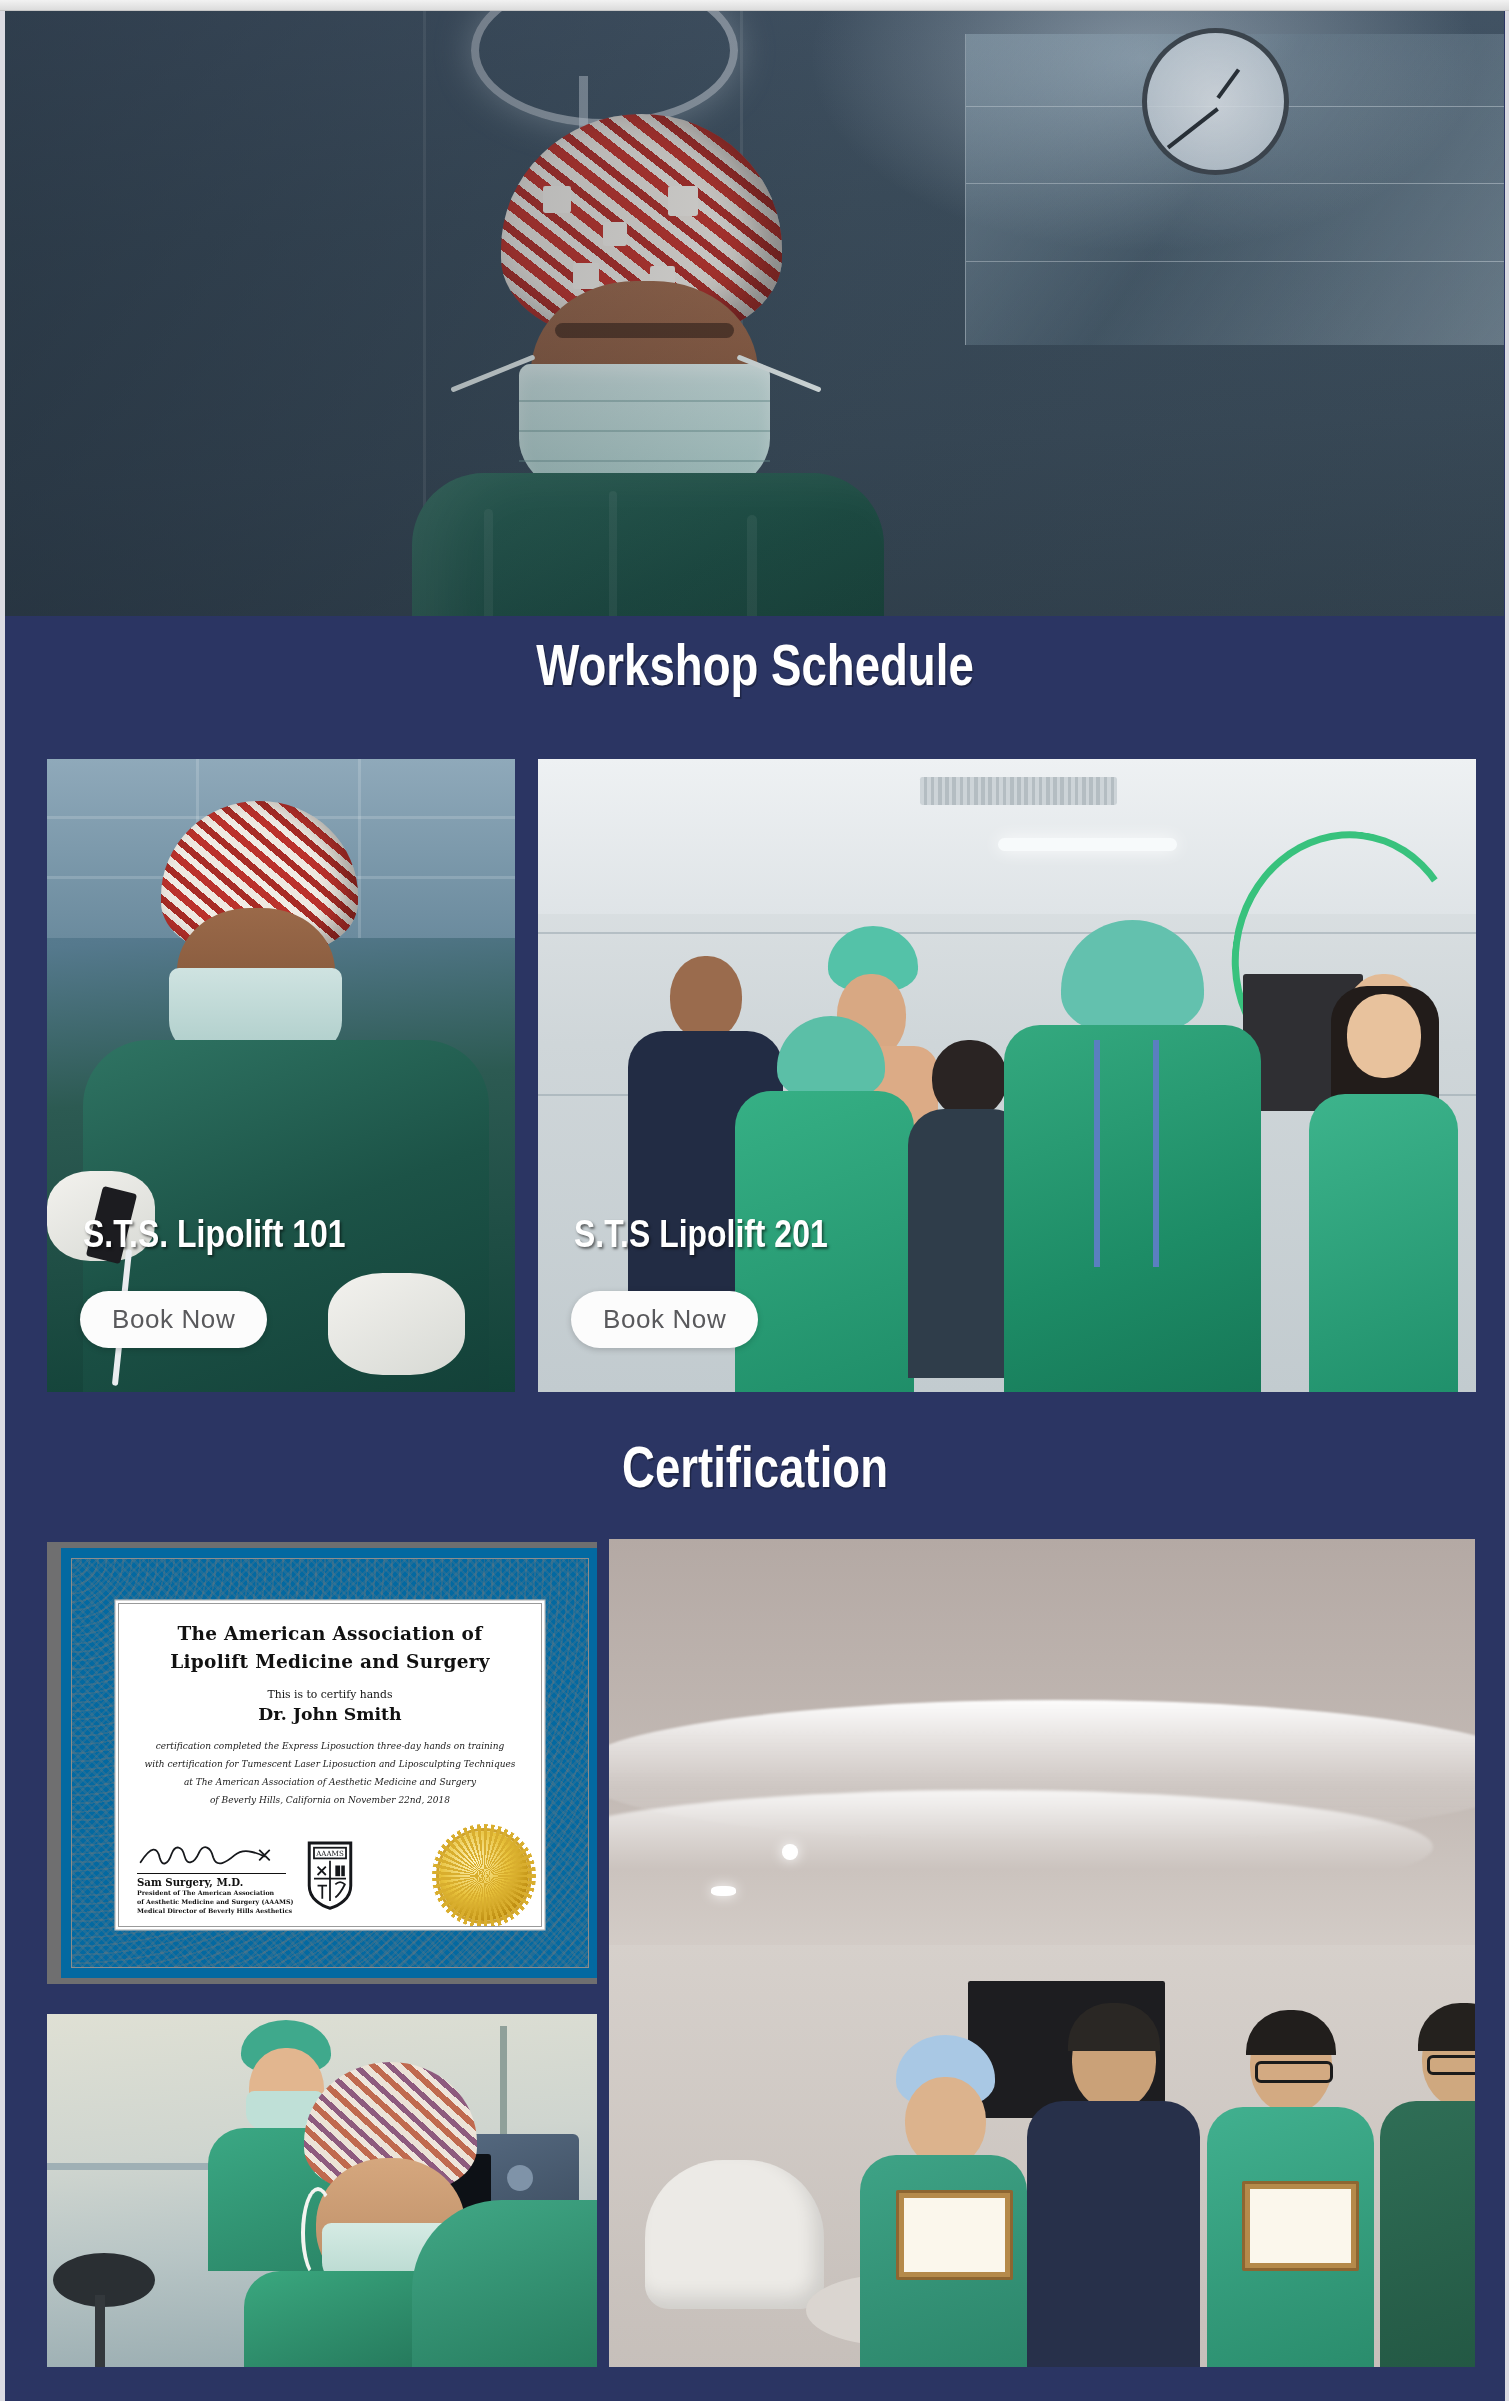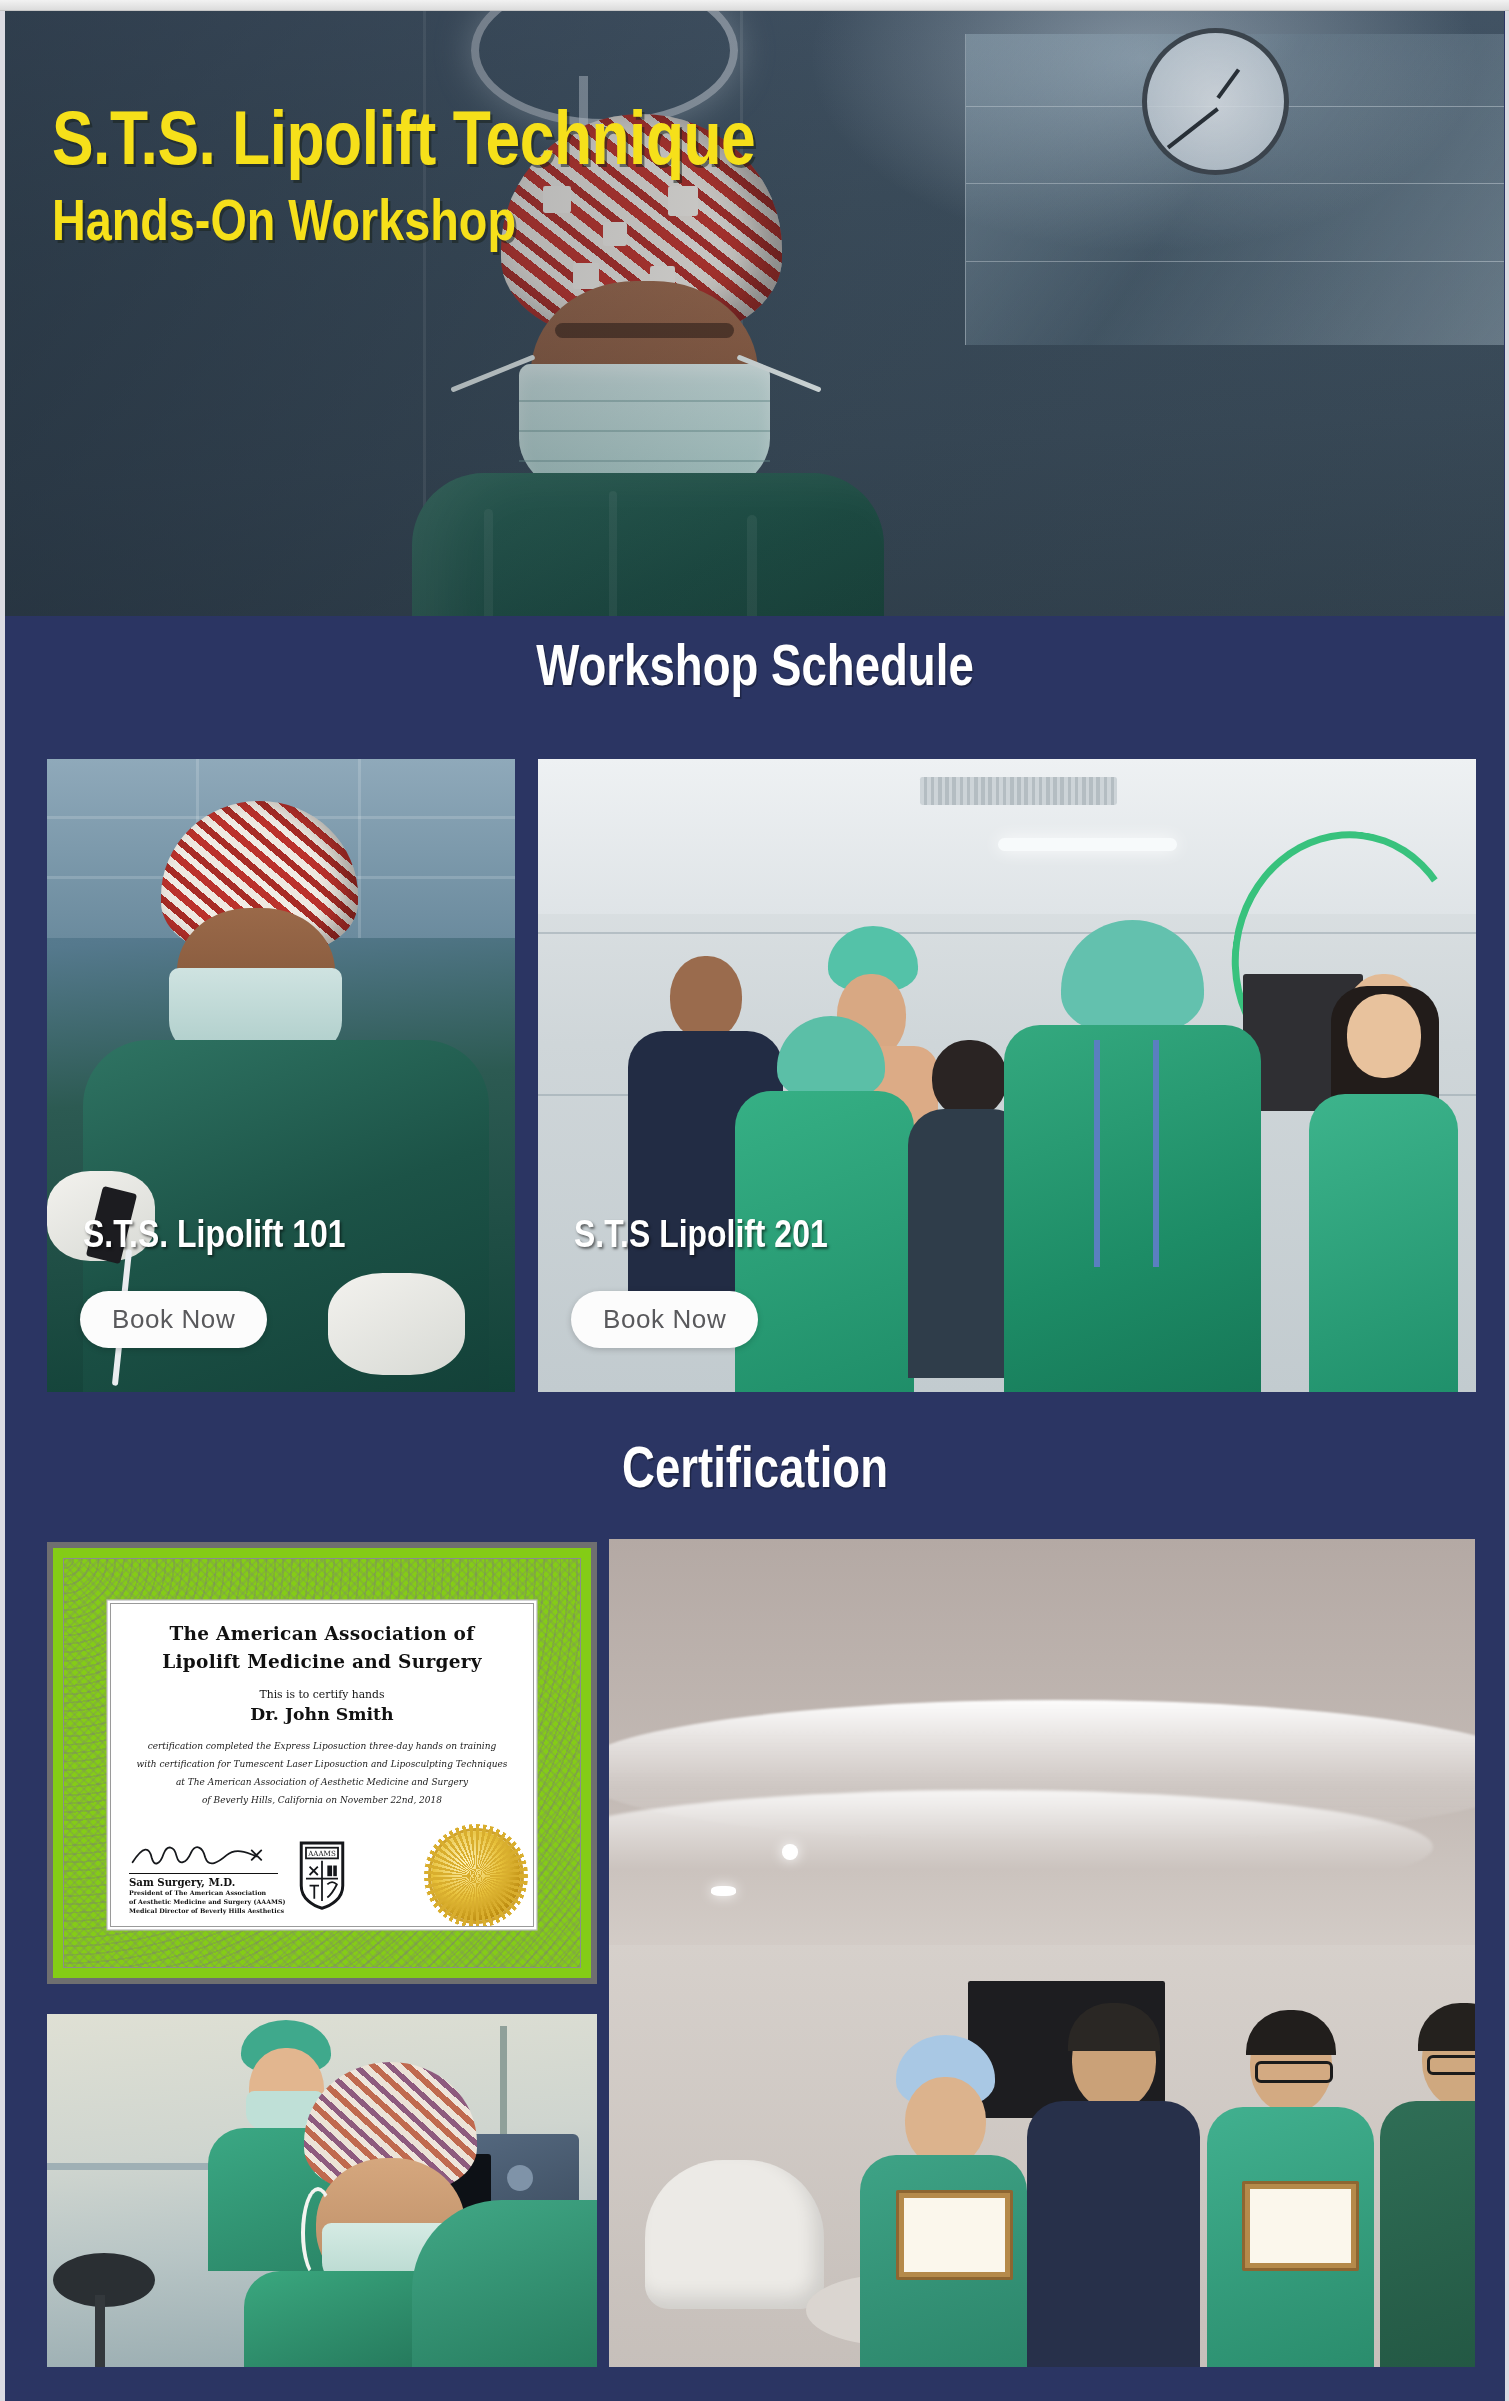--- a/index.html
+++ b/index.html
@@ -186,21 +186,21 @@
   .c2-wallline{position:absolute;background:rgba(140,156,165,.45);height:1.8px;}
   .c2-hose{position:absolute;right:15.5px;top:72px;width:215px;height:239px;border:7.8px solid #38c27d;border-radius:50%;border-color:#38c27d transparent transparent #38c27d;transform:rotate(8deg);}
   .c2-cab{position:absolute;left:705px;top:215px;width:120px;height:137px;background:#2f2f33;border-radius:3px;}
   .person{position:absolute;}
   .p-head{position:absolute;border-radius:48%;}
   .p-body{position:absolute;border-radius:36px 36px 0 0;}
   .p-cap{position:absolute;border-radius:52% 52% 40% 40%/64% 64% 36% 36%;}
 
   
   .cert-doc{position:absolute;left:47px;top:1542px;width:550px;height:442px;background:#6f6f70;padding:6px;box-sizing:border-box;overflow:hidden;}
-  .cert-inner{width:100%;height:100%;background:#84cc16;position:relative;box-sizing:border-box;padding:8.4px;}
+  .cert-inner{width:100%;height:100%;background:#0369a1;position:relative;box-sizing:border-box;padding:8.4px;margin-left:8px;}
   .cert-border{
     position:absolute;inset:9.6px;
     border:1.8px double #8d8d8d;
     background:
       repeating-radial-gradient(circle at 0 0, rgba(120,120,120,.30) 0 1.8px, rgba(255,255,255,0) 1.8px 8.4px),
       repeating-linear-gradient(45deg, rgba(125,125,125,.22) 0 2.4px, rgba(255,255,255,0) 2.4px 6.6px),
       repeating-linear-gradient(-45deg, rgba(125,125,125,.22) 0 2.4px, rgba(255,255,255,0) 2.4px 6.6px);
   }
   .cert-field{
     position:absolute;inset:55px 57px 51px 57px;background:#fff;border:1.2px solid #9a9a9a;
@@ -297,24 +297,20 @@
         <div class="hs-strap" style="left:394px;top:257px;transform:rotate(22deg);"></div>
         <div class="hs-body">
           <div class="hs-fold" style="left:72px;top:36px;width:8.4px;height:149px;"></div>
           <div class="hs-fold" style="left:197px;top:18px;width:7.2px;height:167px;"></div>
           <div class="hs-fold" style="left:335px;top:42px;width:9.6px;height:143px;"></div>
         </div>
       </div>
       <div class="hero-dim"></div>
     </div>
 
-    <div class="hero-text">
-      <h1 class="hero-title">S.T.S. Lipolift Technique</h1>
-      <h2 class="hero-sub">Hands-On Workshop</h2>
-    </div>
   </div>
 
   <div class="section-title t-workshop">Workshop Schedule</div>
 
   <div class="card card1">
     <div class="ph">
       <div class="c1-bg"></div>
       <div class="c1-ceil"></div>
       <div class="c1-ceilgrid" style="left:0;top:57px;width:100%;height:3px;"></div>
       <div class="c1-ceilgrid" style="left:0;top:117px;width:100%;height:3px;"></div>

